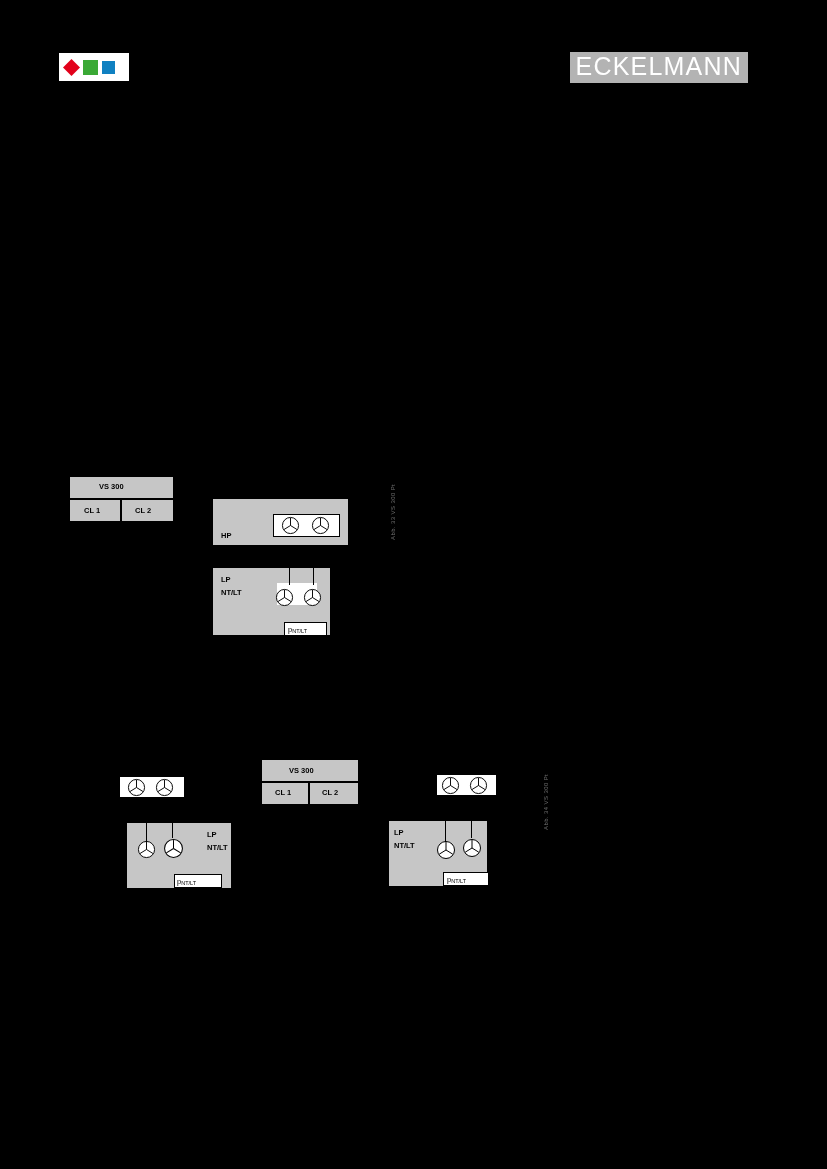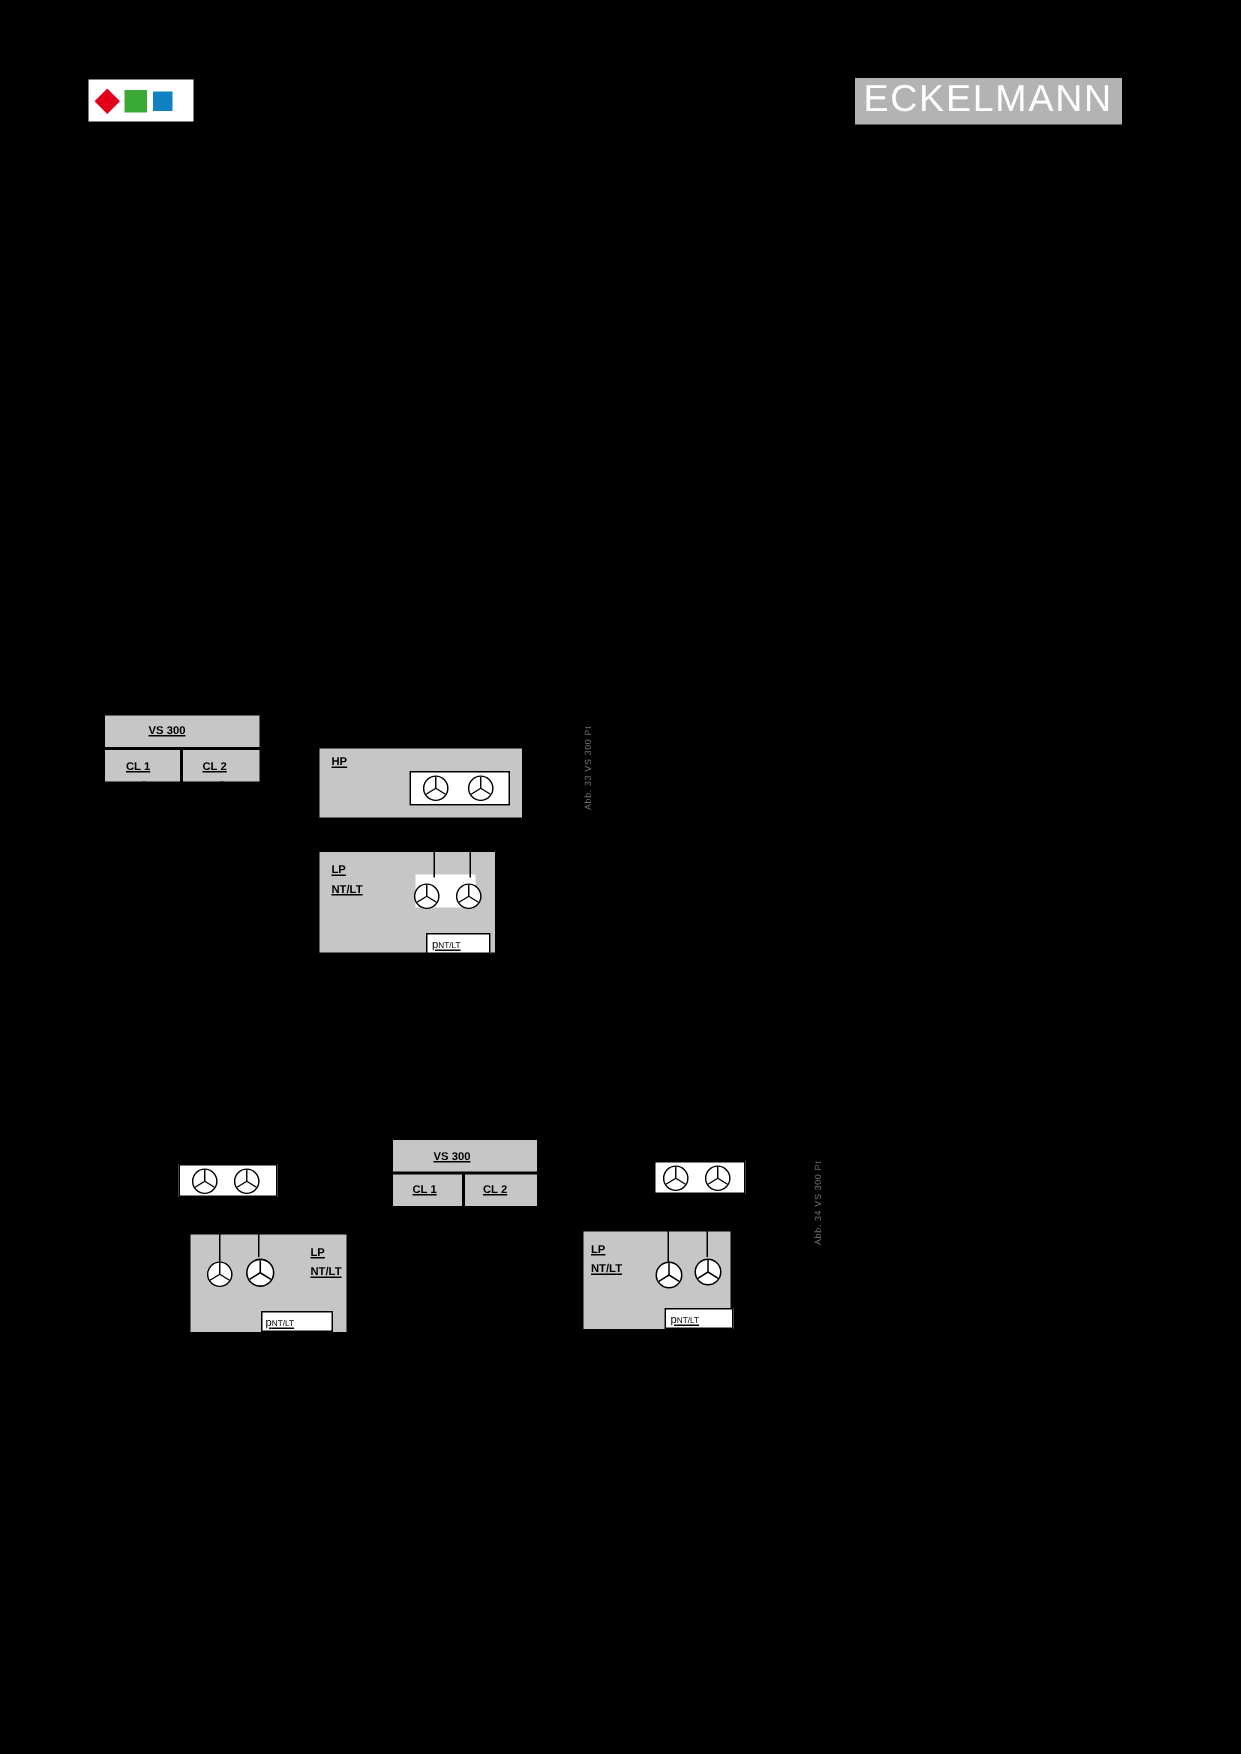--- a/index.html
+++ b/index.html
@@ -71,21 +71,20 @@
     background: #ffffff;
     border: 1px solid #000000;
     box-sizing: border-box;
   }
   .lbl {
     position: absolute;
     font-size: 7.5px;
     color: #000000;
     white-space: nowrap;
     line-height: 1.1;
-    text-decoration: underline;
   }
   .lbl-b {
     font-weight: bold;
   }
   .line-h {
     position: absolute;
     height: 1px;
     background: #000000;
   }
   .line-v {
@@ -164,21 +163,21 @@
 <div class="thick-h" style="left:147px; top:547px; width:152px;"></div>
 <div class="thick-v" style="left:297px; top:524px; height:24px;"></div>
 <div class="lbl" style="left:146px; top:544px; background:#000; color:#000;"></div>
 <div class="lbl" style="left:146px; top:543px;">Control loop 2</div>
 
 <div class="thick-v" style="left:95px; top:521px; height:70px;"></div>
 <div class="thick-h" style="left:95px; top:590px; width:195px;"></div>
 <div class="lbl" style="left:90px; top:580px;">Control loop 1</div>
 
 <div class="box" style="left:213px; top:499px; width:135px; height:46px;"></div>
-<div class="lbl lbl-b" style="left:221px; top:504px;">HP</div>
+<div class="lbl lbl-b" style="left:221px; top:532px;">HP</div>
 <div class="box-white" style="left:273px; top:514px; width:67px; height:23px;"></div>
 <svg class="fan" style="left:281px; top:516px;" width="19" height="19" viewBox="0 0 20 20">
   <circle cx="10" cy="10" r="8.5" fill="#ffffff" stroke="#000000" stroke-width="1"></circle>
   <line x1="10" y1="10" x2="10" y2="2" stroke="#000000" stroke-width="1"></line>
   <line x1="10" y1="10" x2="3.2" y2="14.2" stroke="#000000" stroke-width="1"></line>
   <line x1="10" y1="10" x2="16.8" y2="14.2" stroke="#000000" stroke-width="1"></line>
 </svg>
 <svg class="fan" style="left:311px; top:516px;" width="19" height="19" viewBox="0 0 20 20">
   <circle cx="10" cy="10" r="8.5" fill="#ffffff" stroke="#000000" stroke-width="1"></circle>
   <line x1="10" y1="10" x2="10" y2="2" stroke="#000000" stroke-width="1"></line>

